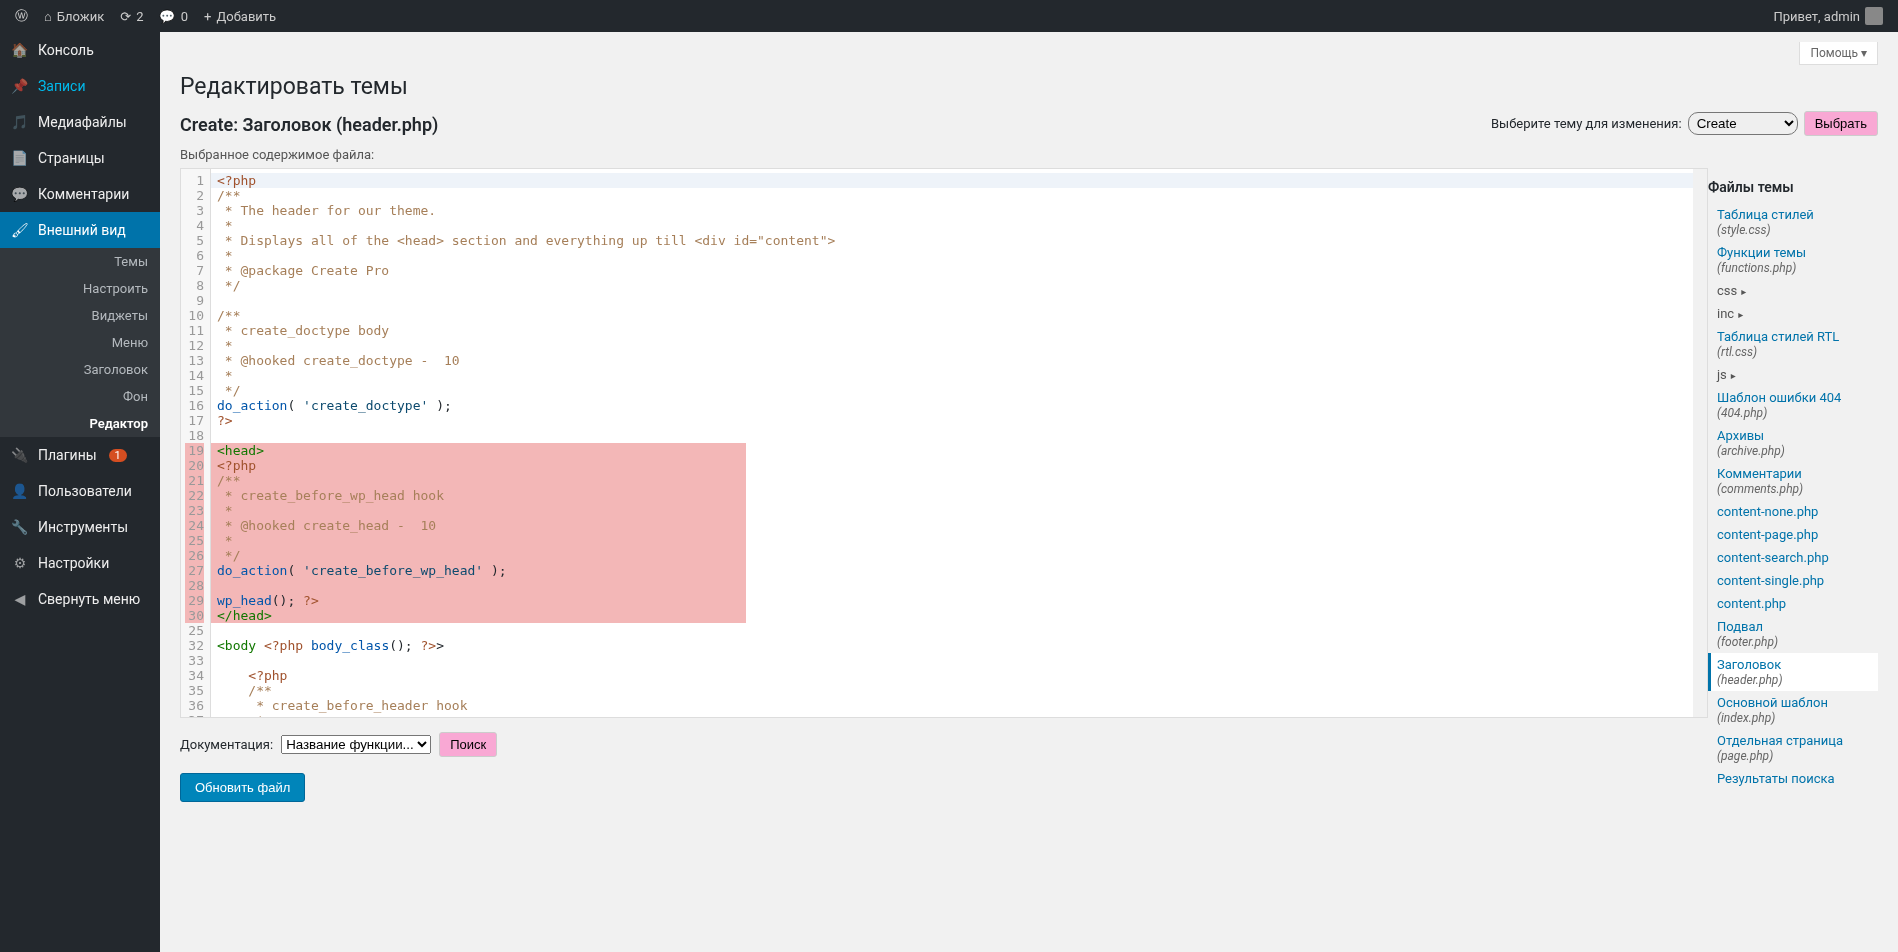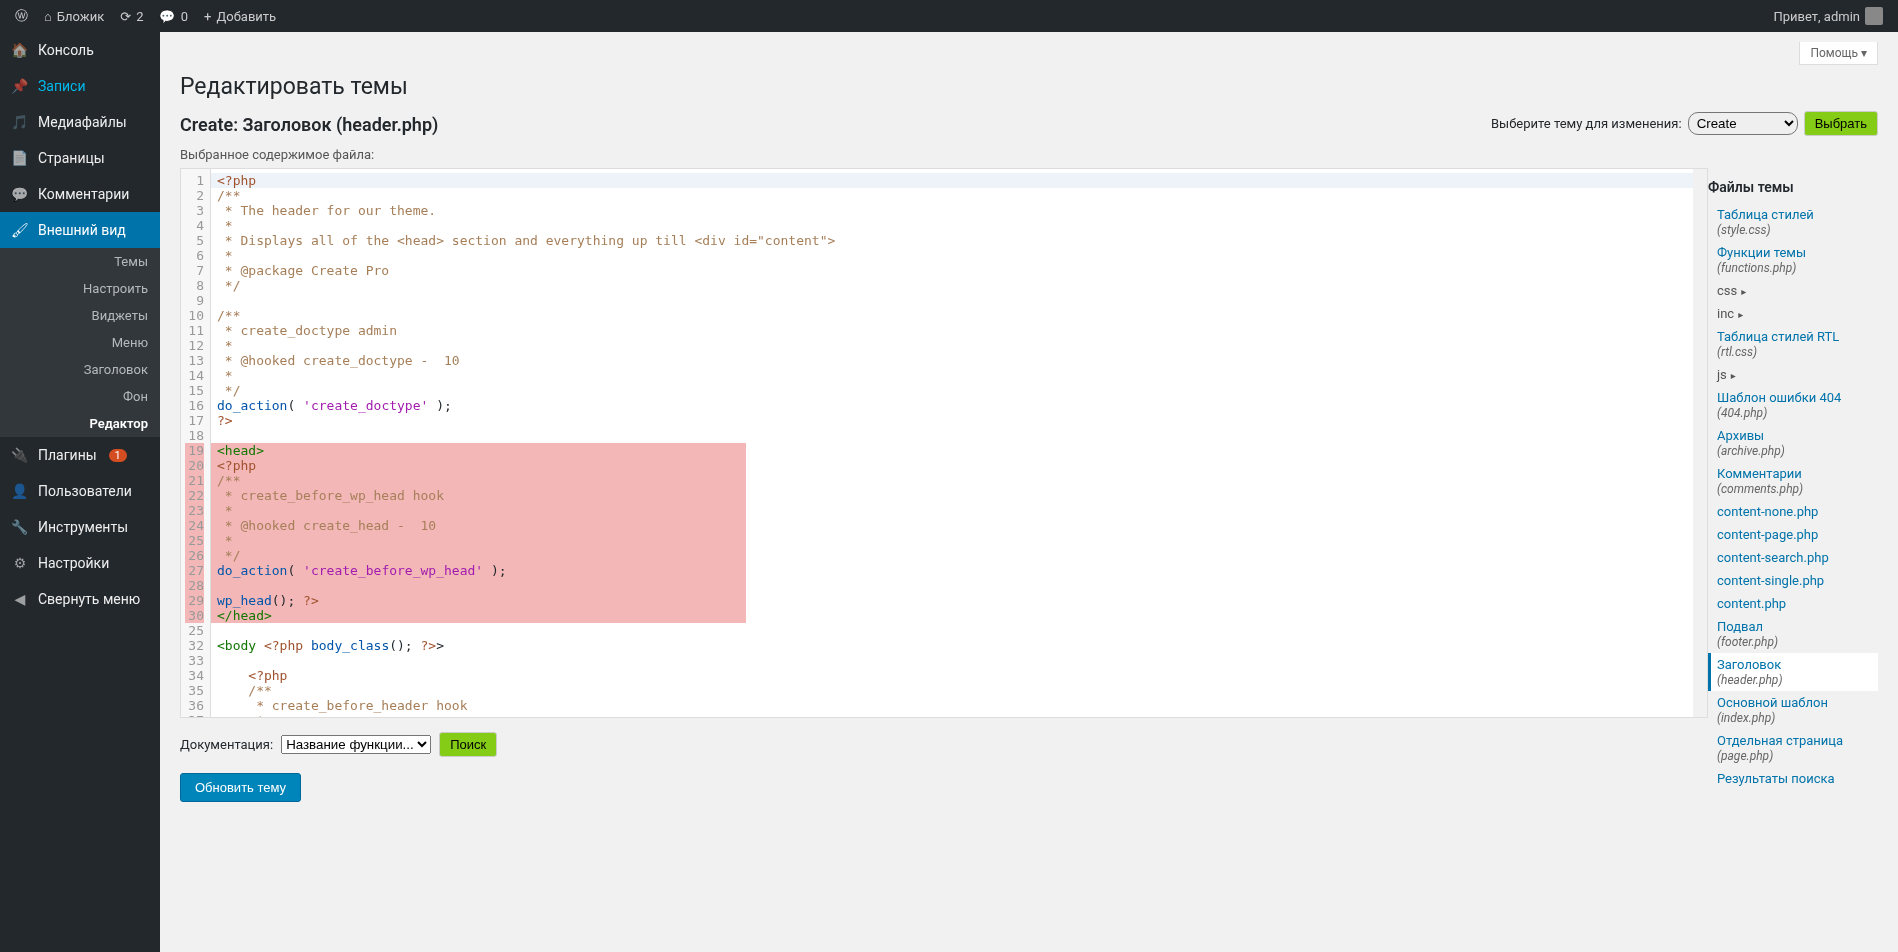--- a/index.html
+++ b/index.html
@@ -25,38 +25,38 @@
 .badge-count { background: #d54e21; color: #fff; border-radius: 9px; padding: 0 6px; font-size: 11px; margin-left: 4px;}
 
 
 .main { flex: 1; padding: 10px 20px 40px 20px; position: relative;}
 .screen-meta { display: flex; justify-content: flex-end; }
 .help-tab { background: #fff; border: 1px solid #ddd; border-top: none; padding: 4px 10px; font-size: 12px; color: #666; cursor: pointer;}
 h1.page-title { font-size: 23px; font-weight: 400; margin: 8px 0 14px 0; }
 h2.file-title { font-size: 18px; font-weight: 600; margin-bottom: 12px;}
 .theme-select-row { float: right; margin-top: -36px; display: flex; align-items: center; gap: 6px; font-size: 13px;}
 .theme-select-row select { padding: 2px 4px; width: 110px; border-radius: 10px; }
-.btn { background: #84cc16; border: 1px solid #ccc; padding: 4px 10px; cursor: pointer; font-size: 13px; border-radius: 3px;}
+.btn { background: #f9a8d4; border: 1px solid #ccc; padding: 4px 10px; cursor: pointer; font-size: 13px; border-radius: 3px;}
 .btn-primary { background: #0085ba; border-color: #006799; color: #fff; padding: 6px 14px;}
 .content-row { display: flex; gap: 0; align-items: center; }
 .editor-col { flex: 1; }
 .editor-label { font-size: 13px; margin-bottom: 6px; color: #555; }
 
 
 .code-editor { border: 1px solid #ddd; background: #fff; font-family: Consolas, Monaco, monospace; font-size: 13px; display: flex; height: 550px; position: relative; overflow: hidden;}
 .gutter { background: #f7f7f7; color: #999; text-align: right; padding: 4px 6px 4px 4px; border-right: 1px solid #ddd; user-select: none; min-width: 30px;}
 .gutter div { height: 15px; line-height: 15px;}
 .code-body { flex: 1; padding: 4px 0 4px 6px; position: relative; overflow-y: auto;}
 .code-line { height: 15px; line-height: 15px; white-space: pre;}
 .hl-bg { background: #eef3f9; margin-left: -6px; padding-left: 6px;}
 .err-bg { background: #f3b7b7; margin-left: -6px; padding-left: 6px; width: 535px;}
 .err-gutter { background: #f3b7b7;}
 .cm-meta { color: #a0522d;}
 .cm-comment { color: #a67f59;}
-.cm-string { color: #a21caf;}
+.cm-string { color: #0c4a6e;}
 .cm-tag{color:#170;}
 .cm-var{color:#05a;}
 .code-scrollbar { position: absolute; right: 0; top: 0; bottom: 0; width: 14px; background: #f1f1f1;}
 
 
 .files-col { width: 170px; margin-top: 19px; }
 .files-col h3 { font-size: 14px; font-weight: 600; margin: 0 0 8px 0;}
 .file-list { border-left: none; }
 .file-item { padding: 4px 6px; font-size: 13px; color: #0073aa; cursor: pointer; border-left: 3px solid transparent;}
 .file-item.selected { border-left-color: #0073aa; background: #fff;}
@@ -219,21 +219,21 @@
               <div class="code-line hl-bg"><span class="cm-meta">&lt;?php</span></div>
               <div class="code-line"><span class="cm-comment">/**</span></div>
               <div class="code-line"><span class="cm-comment"> * The header for our theme.</span></div>
               <div class="code-line"><span class="cm-comment"> *</span></div>
               <div class="code-line"><span class="cm-comment"> * Displays all of the &lt;head&gt; section and everything up till &lt;div id="content"&gt;</span></div>
               <div class="code-line"><span class="cm-comment"> *</span></div>
               <div class="code-line"><span class="cm-comment"> * @package Create Pro</span></div>
               <div class="code-line"><span class="cm-comment"> */</span></div>
               <div class="code-line"></div>
               <div class="code-line"><span class="cm-comment">/**</span></div>
-              <div class="code-line"><span class="cm-comment"> * create_doctype admin</span></div>
+              <div class="code-line"><span class="cm-comment"> * create_doctype body</span></div>
               <div class="code-line"><span class="cm-comment"> *</span></div>
               <div class="code-line"><span class="cm-comment"> * @hooked create_doctype -  10</span></div>
               <div class="code-line"><span class="cm-comment"> *</span></div>
               <div class="code-line"><span class="cm-comment"> */</span></div>
               <div class="code-line"><span class="cm-var">do_action</span>( <span class="cm-string">'create_doctype'</span> );</div>
               <div class="code-line"><span class="cm-meta">?&gt;</span></div>
               <div class="code-line"></div>
               <div class="code-line err-bg"><span class="cm-tag">&lt;head&gt;</span></div>
               <div class="code-line err-bg"><span class="cm-meta">&lt;?php</span></div>
               <div class="code-line err-bg"><span class="cm-comment">/**</span></div>
@@ -256,21 +256,21 @@
             </div>
           <div class="code-scrollbar"></div>
         </div>
 
         <div class="bottom-controls">
           <span>Документация:</span>
           <select><option>Название функции...</option></select>
           <button class="btn">Поиск</button>
         </div>
         <div class="update-btn">
-          <button class="btn btn-primary">Обновить тему</button>
+          <button class="btn btn-primary">Обновить файл</button>
         </div>
       </div>
 
       <div class="files-col">
         <h3>Файлы темы</h3>
         <div class="file-list" id="filelist">
             <div class="file-item"><span>Таблица стилей</span><br><span class="meta">(style.css)</span></div>
             <div class="file-item"><span>Функции темы</span><br><span class="meta">(functions.php)</span></div>
             <div class="file-item folder"><span>css</span><span class="chev">▸</span></div>
             <div class="file-item folder"><span>inc</span><span class="chev">▸</span></div>

